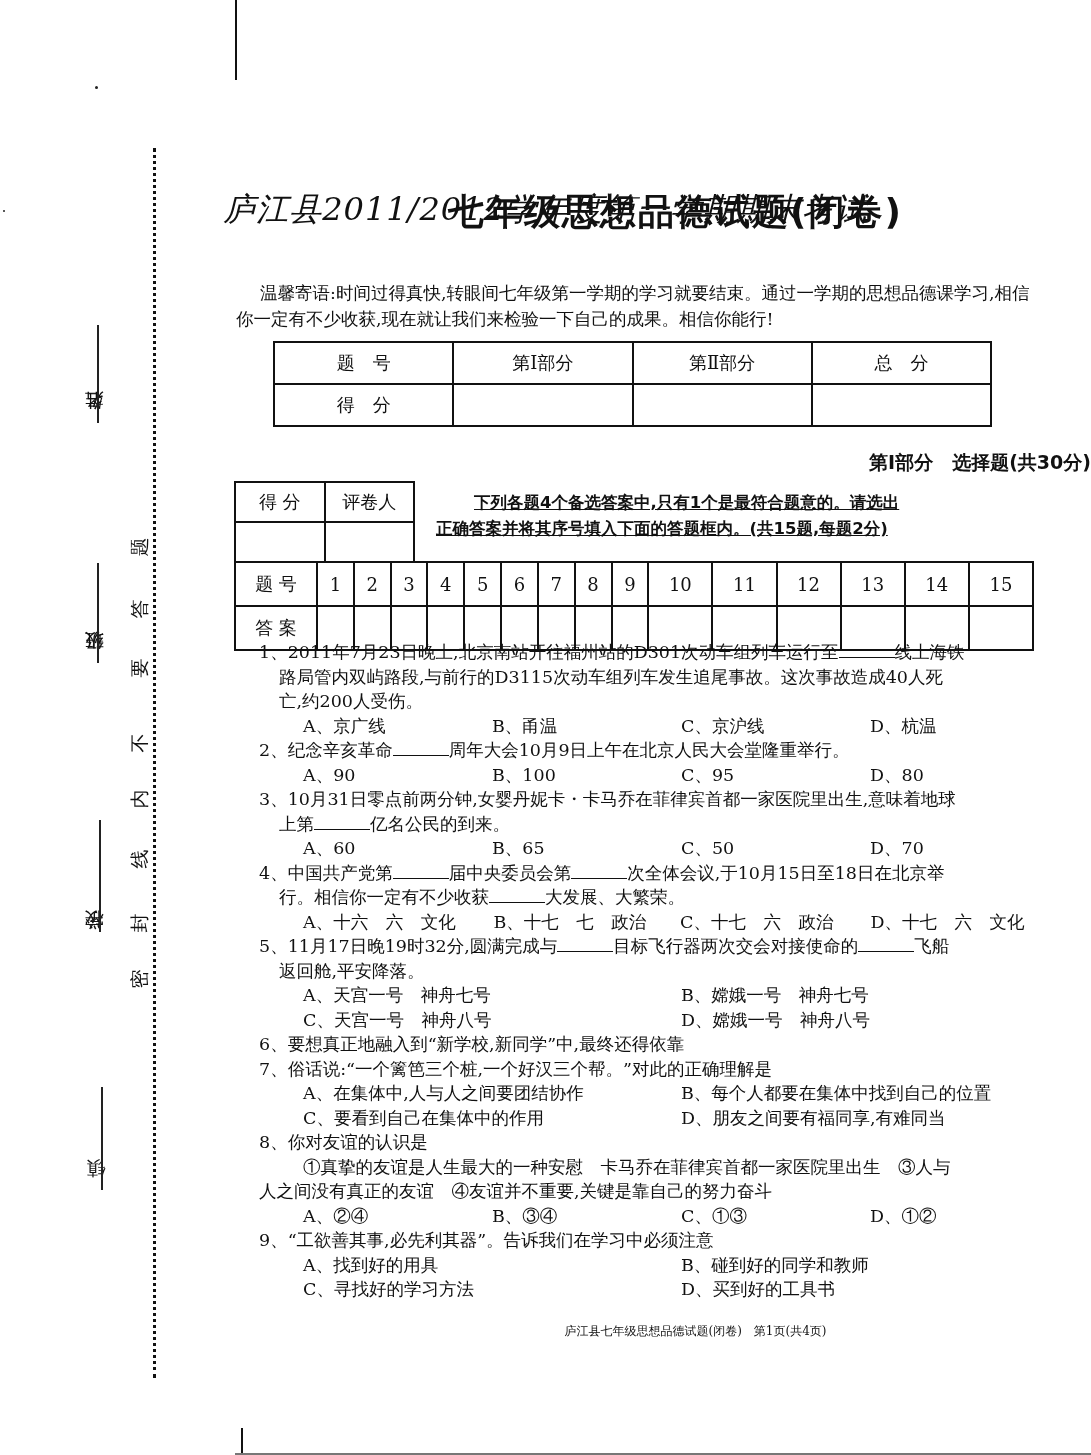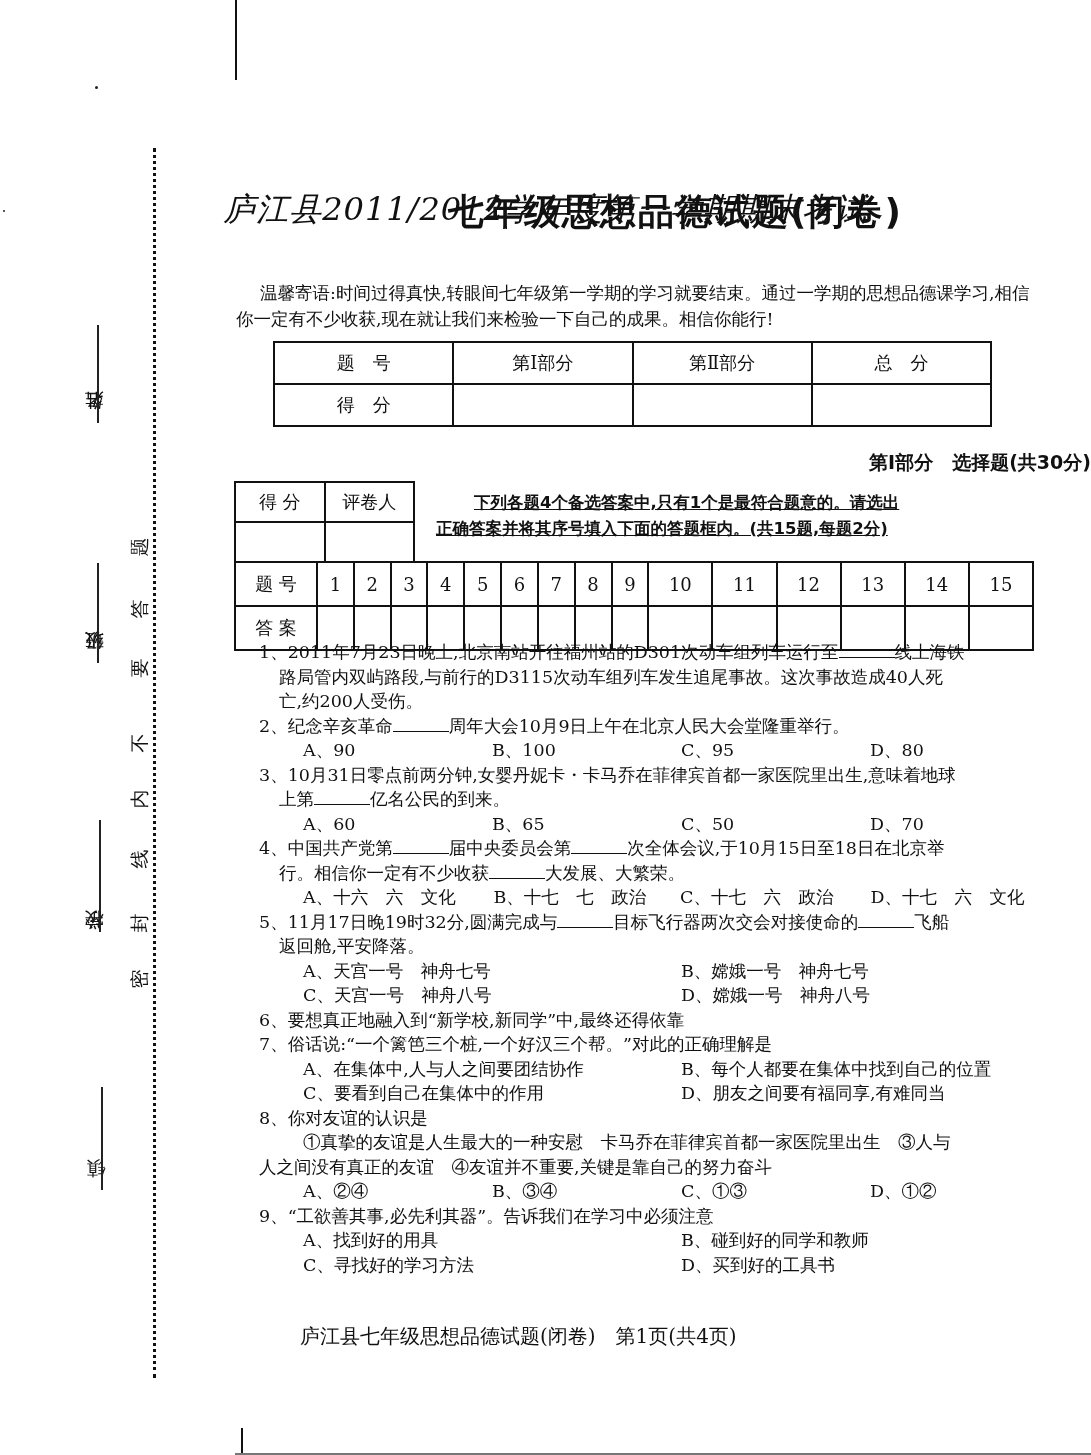--- a/index.html
+++ b/index.html
@@ -72,21 +72,21 @@
   .q-cont { padding-left: 20px; }
   .opt-row { display: flex; padding-left: 44px; }
   .opt4 > span { width: 195px; display: inline-block; white-space: nowrap; }
   .opt4b > span:nth-child(1) { width: 197px; }
   .opt4b > span:nth-child(2) { width: 193px; }
   .opt4b > span:nth-child(3) { width: 197px; }
   .opt2 > span { width: 392px; display: inline-block; white-space: nowrap; }
   .blank { display: inline-block; width: 56px; border-bottom: 1.5px solid #111; height: 14px; vertical-align: baseline; }
   .footer {
     position: absolute; left: 0; width: 1091px; top: 1323px; padding-left: 300px; box-sizing: border-box;
-    text-align: left; font-size: 20px;
+    text-align: center; font-size: 12px;
   }
   .bottom-rule { position: absolute; left: 235px; top: 1453px; width: 856px; height: 2px; background: #777; }
 </style>
 </head>
 <body>
 
 <div class="vline" style="left:235px; top:0; height:80px;"></div>
 <div class="vline" style="left:241px; top:1428px; height:27px;"></div>
 <div class="speck" style="left:95px; top:86px;"></div>
 <div class="speck" style="left:3px; top:210px; width:2px; height:2px;"></div>
@@ -199,20 +199,26 @@
       </tr>
 </tbody>
   </table>
 
 <div class="questions">
 
   <div>
     <div class="q-stem"><span>1、2011年7月23日晚上,北京南站开往福州站的D301次动车组列车运行至</span><span class="blank"></span><span>线上海铁</span></div>
     <div class="q-cont">路局管内双屿路段,与前行的D3115次动车组列车发生追尾事故。这次事故造成40人死</div>
     <div class="q-cont">亡,约200人受伤。</div>
+    <div class="opt-row opt4">
+      <span>A、京广线</span>
+      <span>B、甬温</span>
+      <span>C、京沪线</span>
+      <span>D、杭温</span>
+    </div>
   </div>
 
   <div>
     <div class="q-stem"><span>2、纪念辛亥革命</span><span class="blank"></span><span>周年大会10月9日上午在北京人民大会堂隆重举行。</span></div>
     <div class="opt-row opt4">
       <span>A、90</span>
       <span>B、100</span>
       <span>C、95</span>
       <span>D、80</span>
     </div>

